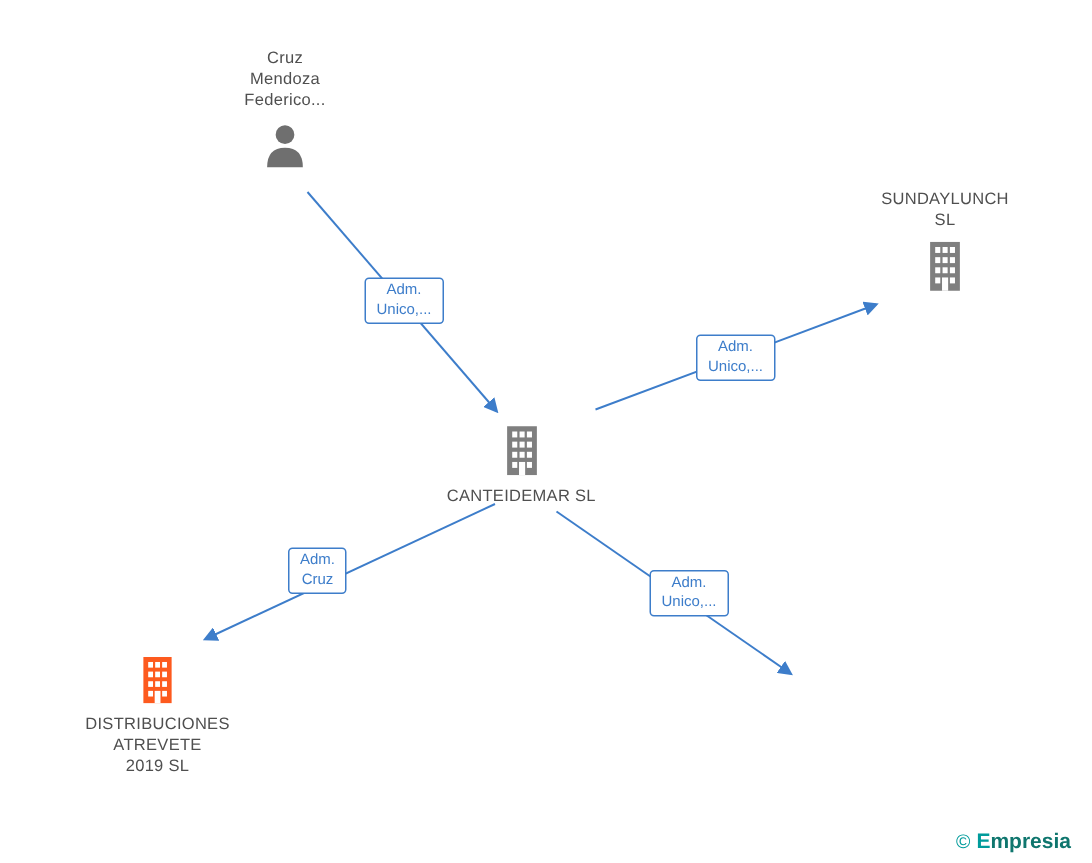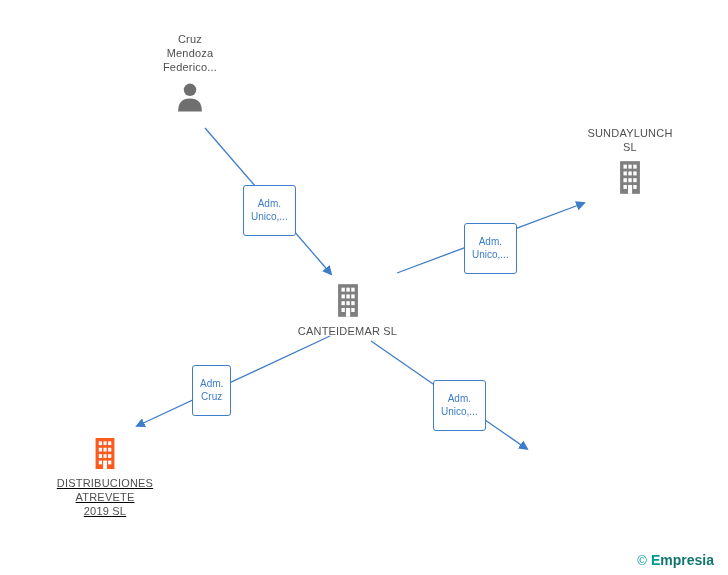--- a/index.html
+++ b/index.html
@@ -20,21 +20,21 @@
     text-align:center; letter-spacing:.2px;
   }
   .icon-gray   { color:#7f7f7f; }
   .icon-person { color:#6f6f6f; }
   .icon-orange { color:#fd5a1e; }
 
   .edge-label {
     position:absolute; background:#ffffff;
     border:1px solid #3d7dca; border-radius:3px;
     color:#3d7dca; font-size:10px; line-height:12.5px;
-    text-align:center; padding:12px 7px; white-space:nowrap;
+    text-align:center; padding:2px 7px; white-space:nowrap;
   }
 
   .footer {
     position:absolute; right:14px; bottom:7px;
     font-size:13px; display:flex; align-items:center; gap:4px;
     cursor:pointer;
   }
   .footer .copy  { color:#009b9b; font-size:13px; }
   .footer .brand { color:#0f766e; font-weight:bold; font-size:14px; }
   .footer .brand::first-letter { color:#009b9b; }
@@ -105,21 +105,21 @@
     </svg>
   </div>
 
   <div class="node" style="left:290px; top:284px; width:115px;">
     <svg class="icon-gray" width="28" height="33">
       <use href="#sym-building"></use>
     </svg>
     <div class="node-label">CANTEIDEMAR SL</div>
   </div>
 
-  <div class="node" style="left:40px; top:438px; width:130px;text-decoration:underline;">
+  <div class="node" style="left:40px; top:438px; width:130px;">
     <svg class="icon-orange" width="28" height="31">
       <use href="#sym-building"></use>
     </svg>
     <div class="node-label">
       <div>DISTRIBUCIONES</div>
       <div>ATREVETE</div>
       <div>2019 SL</div>
     </div>
   </div>
 

